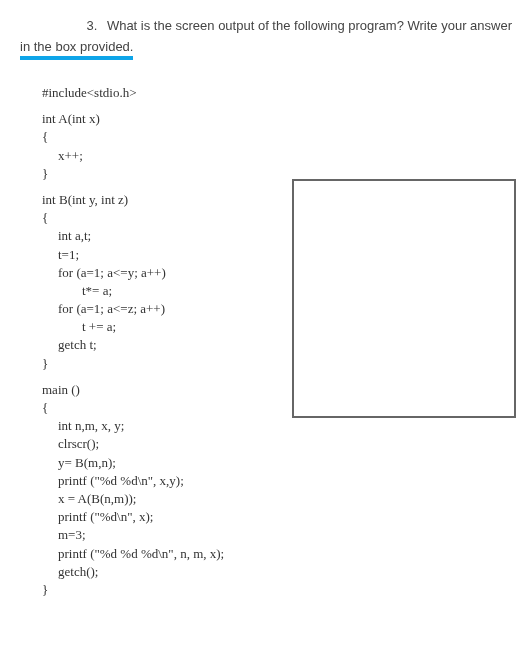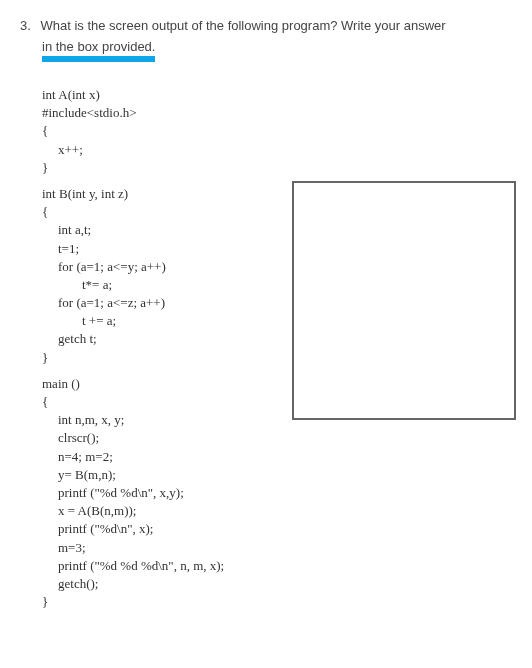--- a/index.html
+++ b/index.html
@@ -9,30 +9,30 @@
       font-size: 13px;
       color: #333;
       background: #fff;
       width: 532px;
       box-sizing: border-box;
     }
     .question-header {
       margin-bottom: 6px;
       font-size: 13px;
       color: #444;
+      text-align: right;
     }
     .question-header .num {
       display: inline-block;
       margin-right: 6px;
     }
     .question-sub {
-      margin-left: 22px;
       margin-bottom: 14px;
       color: #444;
-      border-bottom: 6px solid #0ea5e9;
+      border-bottom: 4px solid #0ea5e9;
       padding-bottom: 2px;
       display: inline-block;
     }
     .code-area {
       margin-left: 22px;
       margin-top: 10px;
       font-family: "Times New Roman", serif;
       font-size: 13px;
       color: #333;
       line-height: 1.4;
@@ -60,43 +60,42 @@
 
 
 <div class="question-header">
   <span class="num">3.</span>
   <span>What is the screen output of the following program? Write your answer</span>
 </div>
 <div class="question-sub">in the box provided.</div>
 
 <div class="code-area">
 
+  <div class="code-line">#include&lt;stdio.h&gt;</div>
+
   <div class="code-line block-gap">int A(int x)</div>
-
-  <div class="code-line">#include&lt;stdio.h&gt;</div>
   <div class="code-line">{</div>
   <div class="code-line indent1">x++;</div>
   <div class="code-line">}</div>
 
   <div class="code-line block-gap">int B(int y, int z)</div>
   <div class="code-line">{</div>
   <div class="code-line indent1">int a,t;</div>
   <div class="code-line indent1">t=1;</div>
   <div class="code-line indent1">for (a=1; a&lt;=y; a++)</div>
   <div class="code-line indent2">t*= a;</div>
   <div class="code-line indent1">for (a=1; a&lt;=z; a++)</div>
   <div class="code-line indent2">t += a;</div>
   <div class="code-line indent1">getch t;</div>
   <div class="code-line">}</div>
 
   <div class="code-line block-gap">main ()</div>
   <div class="code-line">{</div>
   <div class="code-line indent1">int n,m, x, y;</div>
   <div class="code-line indent1">clrscr();</div>
-  <div class="code-line indent1">n=4; m=2;</div>
   <div class="code-line indent1">y= B(m,n);</div>
   <div class="code-line indent1">printf ("%d %d\n", x,y);</div>
   <div class="code-line indent1">x = A(B(n,m));</div>
   <div class="code-line indent1">printf ("%d\n", x);</div>
   <div class="code-line indent1">m=3;</div>
   <div class="code-line indent1">printf ("%d %d %d\n", n, m, x);</div>
   <div class="code-line indent1">getch();</div>
   <div class="code-line">}</div>
 
   <div class="answer-box"></div>

